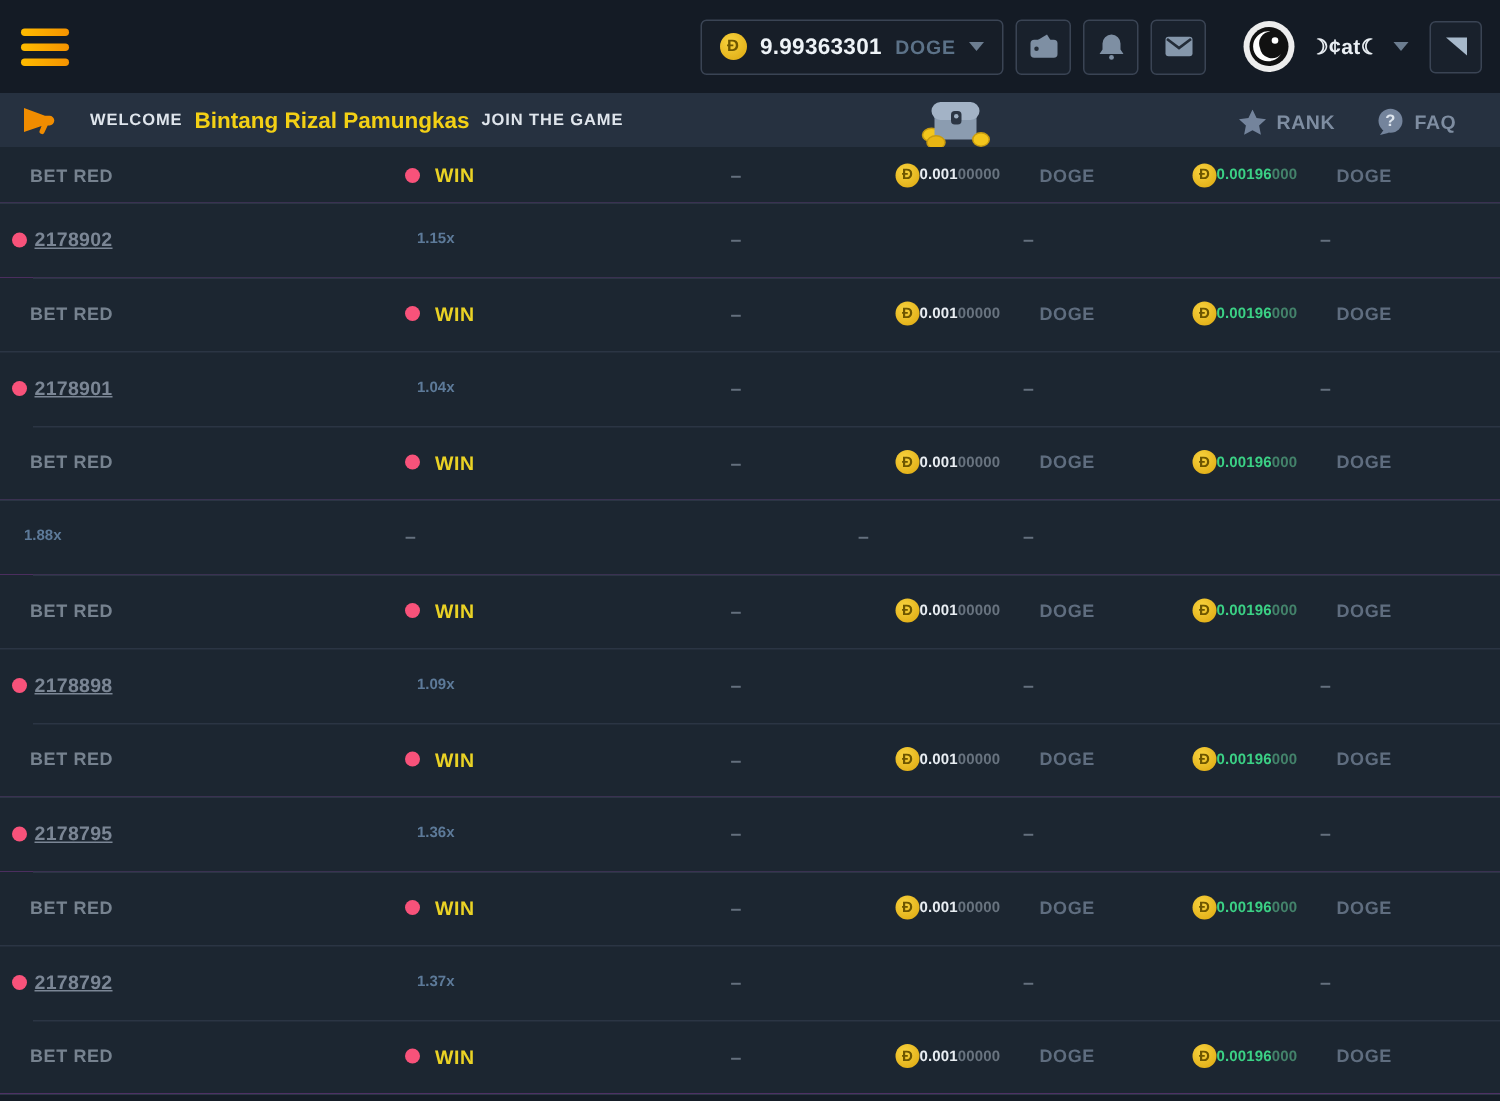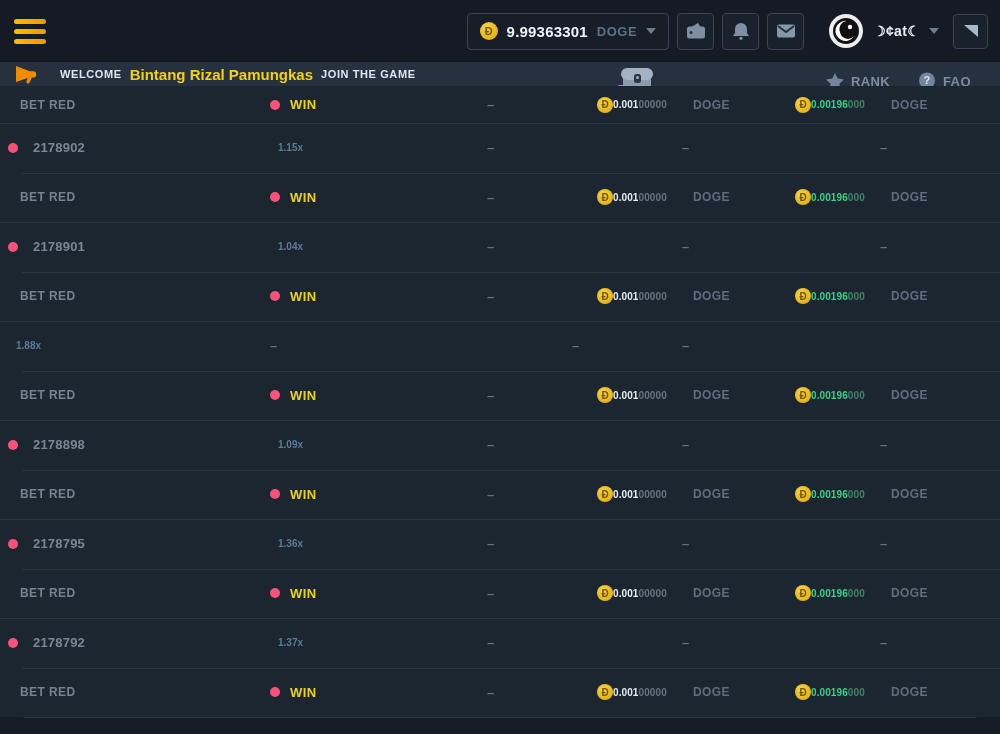--- a/index.html
+++ b/index.html
@@ -17,42 +17,42 @@
   .bal-amount { font-size:15px; font-weight:700; color:#eef3f7; letter-spacing:.2px; }
   .bal-cur { font-size:13px; font-weight:700; color:#5c7288; letter-spacing:.5px; }
   .chev { width:0; height:0; border-left:5px solid transparent; border-right:5px solid transparent; border-top:6px solid #6c7d90; }
   .icon-btn { width:37px; height:37px; margin-left:8px; border:1px solid #3a4454; border-radius:4px; background:#19212c; display:flex; align-items:center; justify-content:center; cursor:pointer; }
   .user { display:flex; align-items:center; margin-left:24px; gap:9px; cursor:pointer; }
   .avatar { width:36px; height:36px; border-radius:50%; overflow:hidden; flex:0 0 auto; }
   .username { font-size:14px; font-weight:700; color:#e9eef3; letter-spacing:.3px; white-space:nowrap; }
   .panel-btn { margin-left:14px; }
 
   
-  .announce { position:relative; height:24px; background:#263140; display:flex; align-items:center; padding-left:14px; }
+  .announce { position:relative; height:36px; background:#263140; display:flex; align-items:center; padding-left:14px; }
   .mega { margin-right:22px; display:flex; }
   .welcome-txt { font-size:11px; font-weight:700; color:#dfe5ec; letter-spacing:.6px; white-space:nowrap; }
   .player-name { font-size:15px; font-weight:700; color:#f3d015; margin:16px 8px; cursor:pointer; }
   .tasks { position:absolute; left:614px; top:0; height:38px; display:flex; align-items:center; gap:8px; cursor:pointer; }
   .tasks-txt { display:flex; flex-direction:column; line-height:1.15; }
   .tasks-title { font-size:15px; font-weight:700; font-style:italic; color:#f0f3f6; letter-spacing:.4px; }
   .tasks-sub { font-size:11.5px; font-style:italic; color:#97a5b5; letter-spacing:.3px; }
   .bar-link { position:absolute; top:0; height:38px; display:flex; align-items:center; gap:7px; font-size:13px; font-weight:700; color:#7e8da1; letter-spacing:.4px; cursor:pointer; }
   .rank-link { left:826px; }
   .faq-link { left:918px; }
 
   
-  .bets-table { background:#d946ef; border-bottom:1px solid #2b3544;border-radius:29px; }
+  .bets-table { background:#d946ef; border-bottom:1px solid #2b3544; }
   .row { display:grid; grid-template-columns:262px 217px 110px 198px 1fr; align-items:center; height:49.5px; padding-left:8px; position:relative; background:#1c2631; }
   .row::before { content:""; position:absolute; top:0; left:0; right:0; height:1px; background:#2b3544; }
   .row.bet::before { left:22px; }
   .row.partial { height:37px; }
   .row.partial::before { display:none; }
   .c { display:flex; align-items:center; }
   .dot { width:10px; height:10px; border-radius:50%; background:#f8527a; flex:0 0 auto; }
-  .game-id { color:#7b8695; font-size:13px; font-weight:600; margin-left:15px; letter-spacing:.2px; }
+  .game-id { color:#7b8695; font-size:13px; font-weight:600; margin-left:5px; letter-spacing:.2px;text-decoration:underline; }
   .mult { color:#5d7a99; font-weight:700; font-size:10px; padding-left:8px; }
   .dash { color:#64707e; font-weight:700; font-size:13px; }
   .dash-off { margin-left:85px; }
   .bet-label { color:#76828f; font-size:12px; font-weight:700; letter-spacing:.4px; padding-left:12px; }
   .win { color:#ead225; font-weight:800; font-size:13px; letter-spacing:.4px; margin-left:10px; }
   .amt { width:80px; font-size:10px; font-weight:700; color:#e8edf2; white-space:nowrap; letter-spacing:.1px; }
   .amt .dim { color:#68737f; }
   .amt.profit .main { color:#3bd185; }
   .amt.profit .dim { color:#43826a; }
   .cur { font-size:12px; font-weight:700; color:#5f6d7f; letter-spacing:.4px; }

